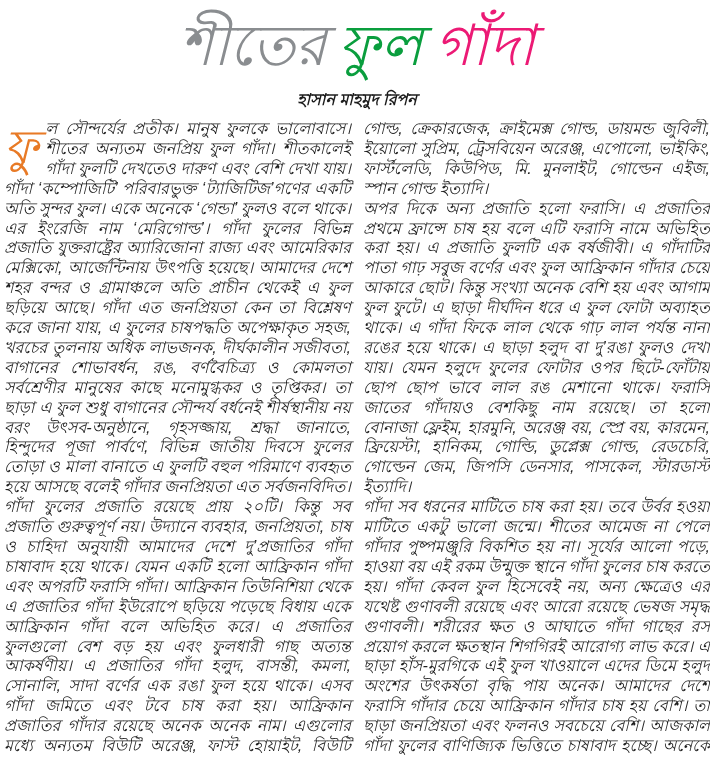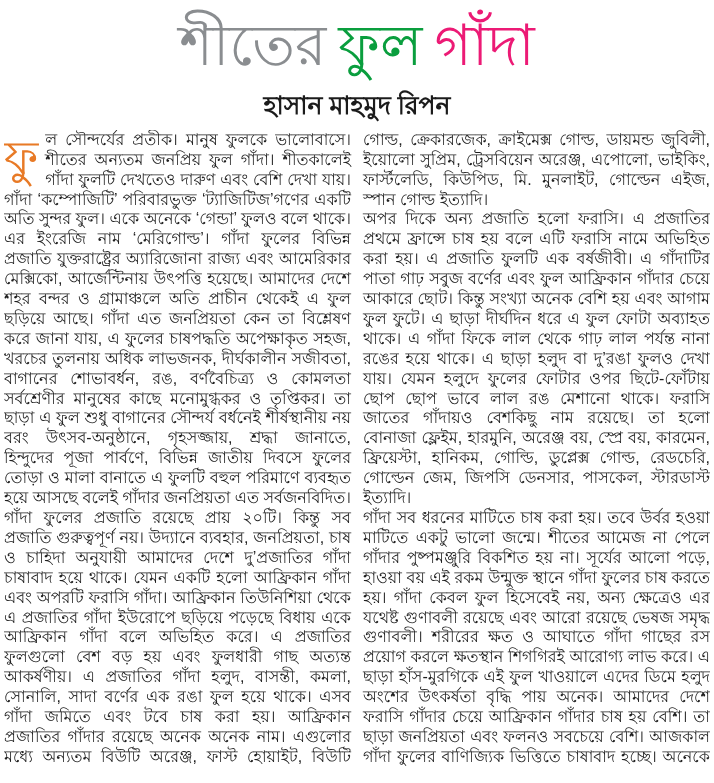--- a/index.html
+++ b/index.html
@@ -9,34 +9,35 @@
     width: 714px;
     height: 783px;
     overflow: hidden;
     font-family: "Liberation Sans", "DejaVu Sans", sans-serif;
   }
   .page {
     width: 714px;
     height: 783px;
     background: #ffffff;
     box-sizing: border-box;
+    font-style: italic;
   }
   header { padding-top: 6px; }
   .title {
     margin: 0;
     text-align: center;
     font-size: 57px;
     font-weight: 400;
     line-height: 1.4;
     white-space: nowrap;
   }
   .title .word { padding: 0 6px; }
   .byline {
     text-align: center;
-    font-size: 25px;
+    font-size: 16px;
     font-weight: 700;
     color: #1b1b1b;
     margin-top: 4px;
     line-height: 1.2;
   }
   .article {
     margin: 10px 4px 0 4px;
     height: 640px;
     column-count: 2;
     column-gap: 12px;

